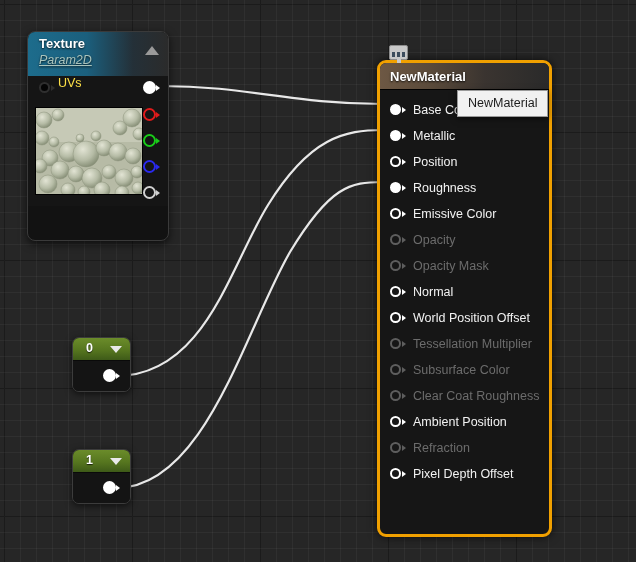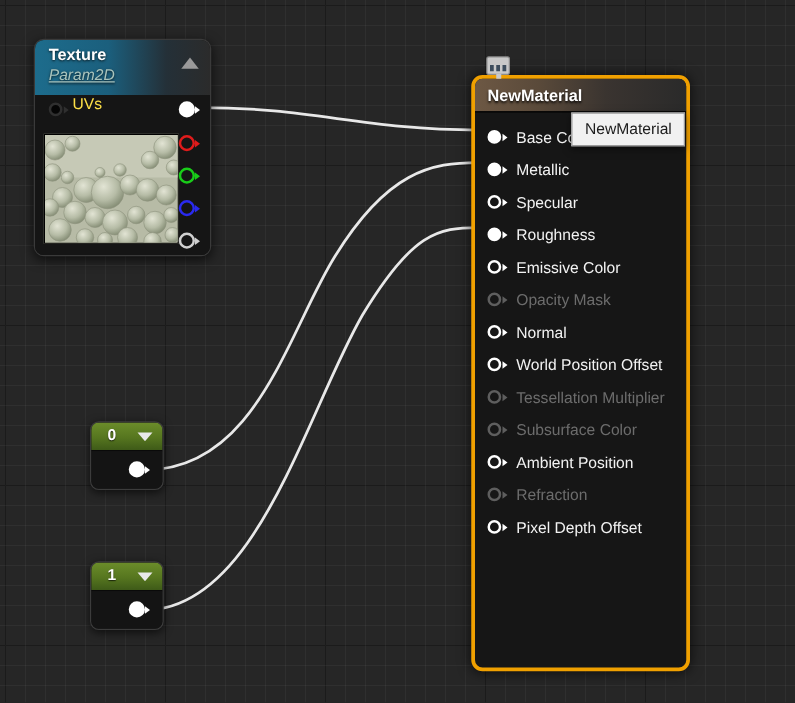--- a/index.html
+++ b/index.html
@@ -46,21 +46,21 @@
     border-radius: 7px;
     box-sizing: border-box;
     z-index: 10;
   }
 
   
   #texture-node {
     left: 27px;
     top: 31px;
     width: 142px;
-    height: 174px;
+    height: 210px;
     background: #121212;
     border: 1px solid #3a3a3a;
     border-radius: 8px;
     box-shadow: 0 3px 9px rgba(0,0,0,0.65);
     overflow: hidden;
   }
   .tex-header {
     position: relative;
     height: 44px;
     background: linear-gradient(to right, #1d6c8c 0%, #1b5f7d 42%, #243038 75%, #2b2b2b 100%);
@@ -460,83 +460,97 @@
             <span class="ring"></span>
             <span class="arrow"></span>
           </div>
           <span class="mat-pin-label">Metallic</span>
         </div>
         <div class="mat-pin-row">
           <div class="pin">
             <span class="ring"></span>
             <span class="arrow"></span>
           </div>
-          <span class="mat-pin-label">Specular</span>
+          <span class="mat-pin-label">Position</span>
         </div>
         <div class="mat-pin-row">
           <div class="pin filled">
             <span class="ring"></span>
             <span class="arrow"></span>
           </div>
           <span class="mat-pin-label">Roughness</span>
         </div>
         <div class="mat-pin-row">
           <div class="pin">
             <span class="ring"></span>
             <span class="arrow"></span>
           </div>
           <span class="mat-pin-label">Emissive Color</span>
         </div>
         <div class="mat-pin-row disabled">
           <div class="pin dim">
             <span class="ring"></span>
             <span class="arrow"></span>
           </div>
-          <span class="mat-pin-label">Opacity Mask</span>
-        </div>
-        <div class="mat-pin-row">
-          <div class="pin">
-            <span class="ring"></span>
-            <span class="arrow"></span>
-          </div>
-          <span class="mat-pin-label">Normal</span>
-        </div>
-        <div class="mat-pin-row">
-          <div class="pin">
-            <span class="ring"></span>
-            <span class="arrow"></span>
-          </div>
-          <span class="mat-pin-label">World Position Offset</span>
+          <span class="mat-pin-label">Opacity</span>
         </div>
         <div class="mat-pin-row disabled">
           <div class="pin dim">
             <span class="ring"></span>
             <span class="arrow"></span>
           </div>
-          <span class="mat-pin-label">Tessellation Multiplier</span>
+          <span class="mat-pin-label">Opacity Mask</span>
+        </div>
+        <div class="mat-pin-row">
+          <div class="pin">
+            <span class="ring"></span>
+            <span class="arrow"></span>
+          </div>
+          <span class="mat-pin-label">Normal</span>
+        </div>
+        <div class="mat-pin-row">
+          <div class="pin">
+            <span class="ring"></span>
+            <span class="arrow"></span>
+          </div>
+          <span class="mat-pin-label">World Position Offset</span>
         </div>
         <div class="mat-pin-row disabled">
           <div class="pin dim">
             <span class="ring"></span>
             <span class="arrow"></span>
           </div>
-          <span class="mat-pin-label">Subsurface Color</span>
-        </div>
-        <div class="mat-pin-row">
-          <div class="pin">
-            <span class="ring"></span>
-            <span class="arrow"></span>
-          </div>
-          <span class="mat-pin-label">Ambient Position</span>
+          <span class="mat-pin-label">Tessellation Multiplier</span>
         </div>
         <div class="mat-pin-row disabled">
           <div class="pin dim">
             <span class="ring"></span>
             <span class="arrow"></span>
           </div>
+          <span class="mat-pin-label">Subsurface Color</span>
+        </div>
+        <div class="mat-pin-row disabled">
+          <div class="pin dim">
+            <span class="ring"></span>
+            <span class="arrow"></span>
+          </div>
+          <span class="mat-pin-label">Clear Coat Roughness</span>
+        </div>
+        <div class="mat-pin-row">
+          <div class="pin">
+            <span class="ring"></span>
+            <span class="arrow"></span>
+          </div>
+          <span class="mat-pin-label">Ambient Position</span>
+        </div>
+        <div class="mat-pin-row disabled">
+          <div class="pin dim">
+            <span class="ring"></span>
+            <span class="arrow"></span>
+          </div>
           <span class="mat-pin-label">Refraction</span>
         </div>
         <div class="mat-pin-row">
           <div class="pin">
             <span class="ring"></span>
             <span class="arrow"></span>
           </div>
           <span class="mat-pin-label">Pixel Depth Offset</span>
         </div>
       </div>

